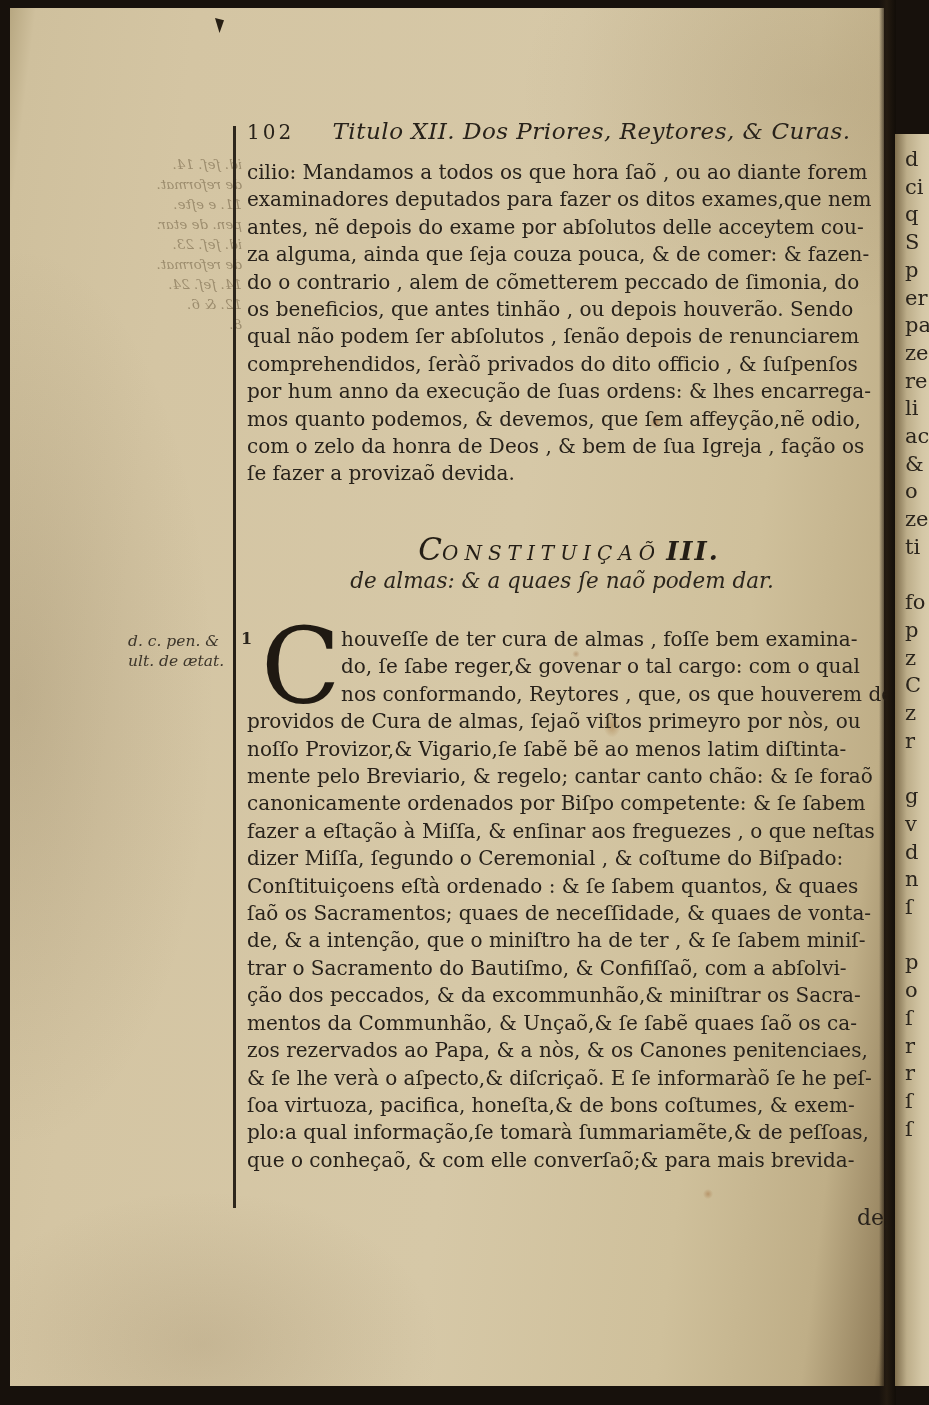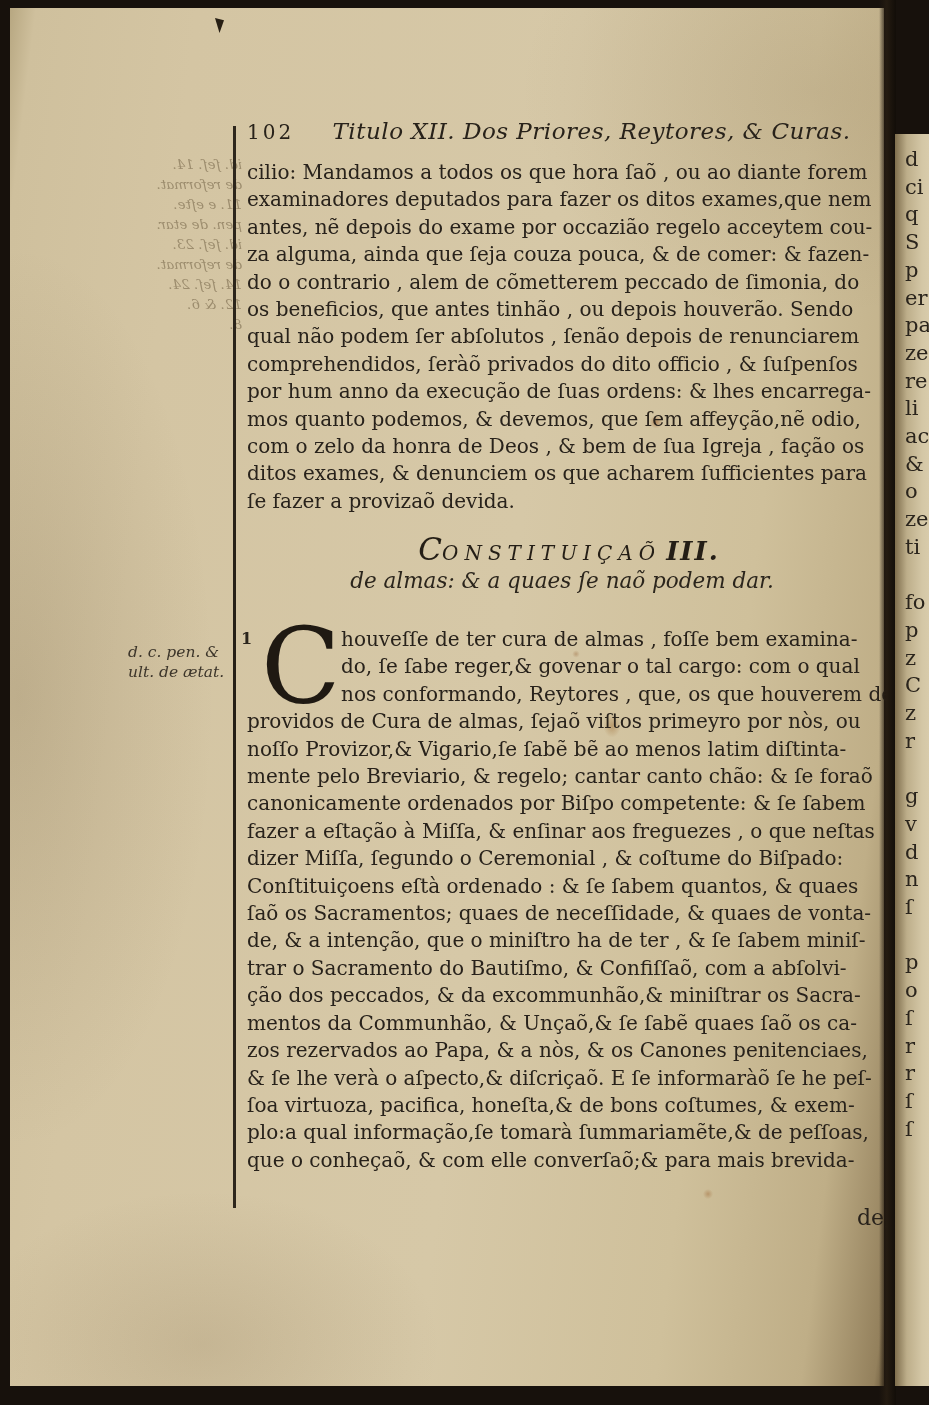--- a/index.html
+++ b/index.html
@@ -63,21 +63,21 @@
   .drop-cap{
     float:left;width:72px;height:80px;margin:2px 8px 0 14px;
     font-size:104px;line-height:78px;color:#1f1912;
   }
   .section-num{
     position:absolute;left:231px;top:621px;font-size:16px;font-weight:bold;color:#2b251c;
   }
   
   .margin-note{
     position:absolute;left:118px;top:623px;width:104px;
-    font-style:italic;font-size:15.5px;line-height:20px;color:#3c352a;margin-top:11px;
+    font-style:italic;font-size:15.5px;line-height:20px;color:#3c352a;
   }
   .bleedthrough{
     position:absolute;left:138px;top:146px;width:94px;
     font-style:italic;font-size:13.5px;line-height:20px;
     color:rgba(92,76,48,.62);transform:scaleX(-1);filter:blur(.6px);opacity:.75;
   }
   .catchword{
     position:absolute;left:237px;top:1197px;width:644px;text-align:right;
     font-size:22px;color:#28221b;
   }
@@ -120,30 +120,29 @@
     <div class="rule-vertical"></div>
 
     <div class="header-row">
       <span class="page-num">102</span>
       <span class="running-title">Titulo XII. Dos Priores, Reytores, &amp; Curas.</span>
     </div>
 
     <div class="textcol para para1">
         <div>cilio: Mandamos a todos os que hora ſaõ , ou ao diante forem</div>
         <div>examinadores deputados para fazer os ditos exames,que nem</div>
-        <div>antes, nẽ depois do exame por occazião regelo acceytem cou-</div>
+        <div>antes, nẽ depois do exame por abſolutos delle acceytem cou-</div>
         <div>za alguma, ainda que ſeja couza pouca, &amp; de comer: &amp; fazen-</div>
         <div>do o contrario , alem de cõmetterem peccado de ſimonia, do</div>
         <div>os beneficios, que antes tinhão , ou depois houverão. Sendo</div>
         <div>qual não podem ſer abſolutos , ſenão depois de renunciarem</div>
         <div>comprehendidos, ſeràõ privados do dito officio , &amp; ſuſpenſos</div>
         <div>por hum anno da execução de ſuas ordens: &amp; lhes encarrega-</div>
         <div>mos quanto podemos, &amp; devemos, que ſem affeyção,nẽ odio,</div>
         <div>com o zelo da honra de Deos , &amp; bem de ſua Igreja , fação os</div>
-        <div>ditos exames, &amp; denunciem os que acharem ſufficientes para</div>
         <div>ſe fazer a provizaõ devida.</div>
       </div>
 
     <div class="constitution-heading">
       <span class="ch-initial">C</span><span class="ch-rest">ONSTITUIÇAÕ</span>
       <span class="ch-numeral">III.</span>
     </div>
 
     <div class="subtitle">
         <div>de almas: &amp; a quaes ſe naõ podem dar.</div>

